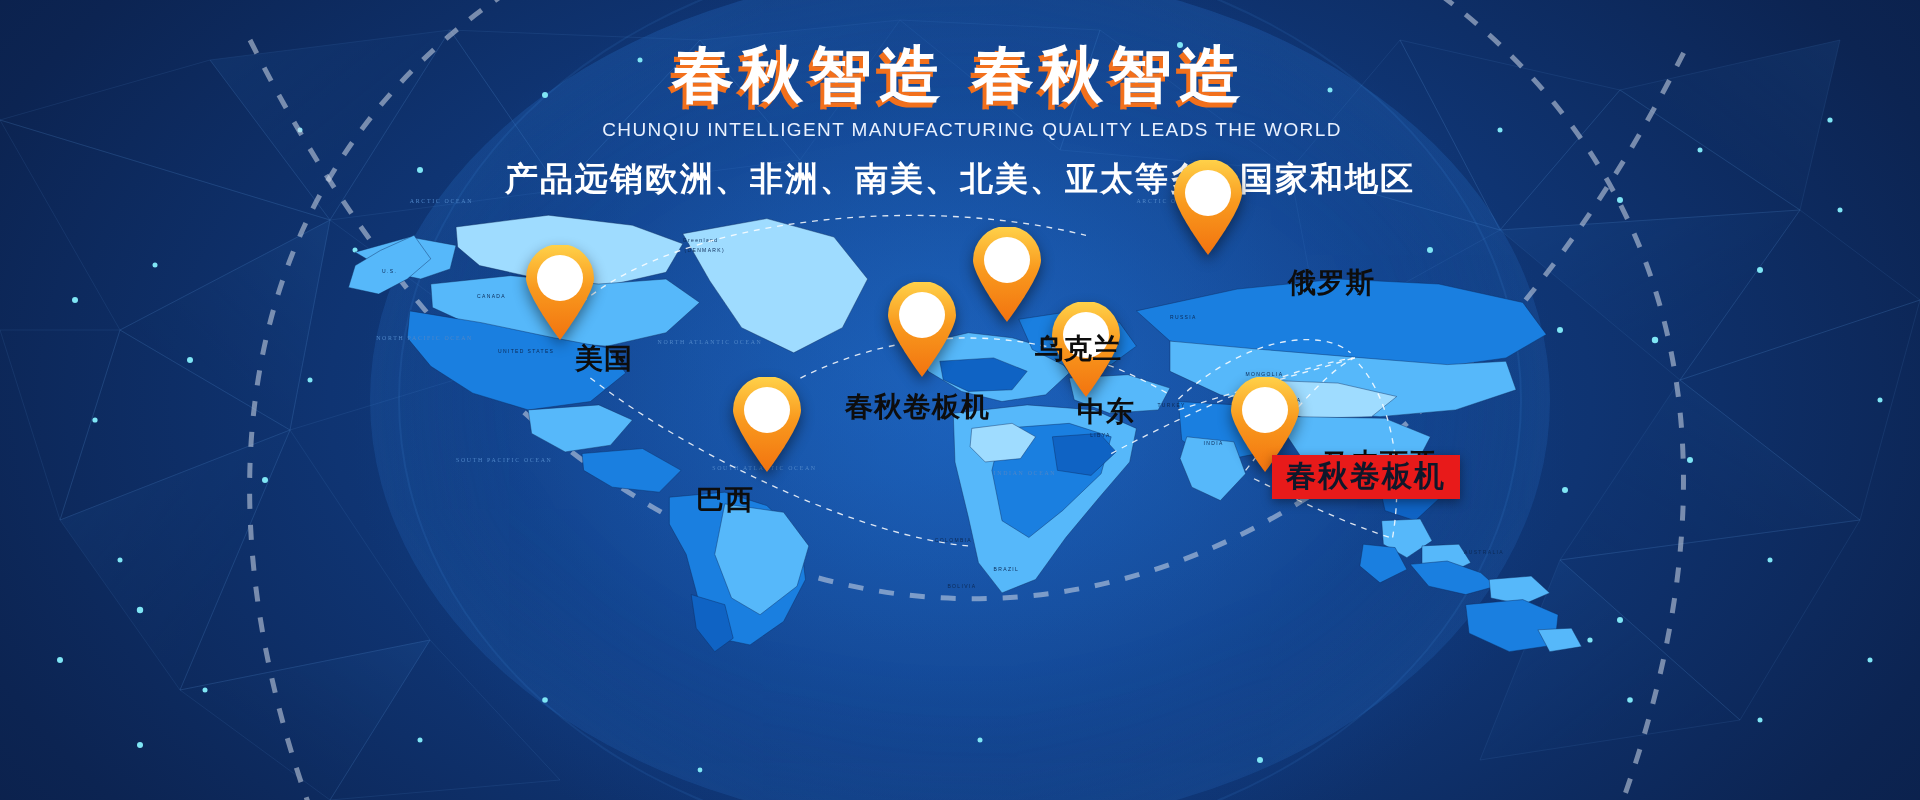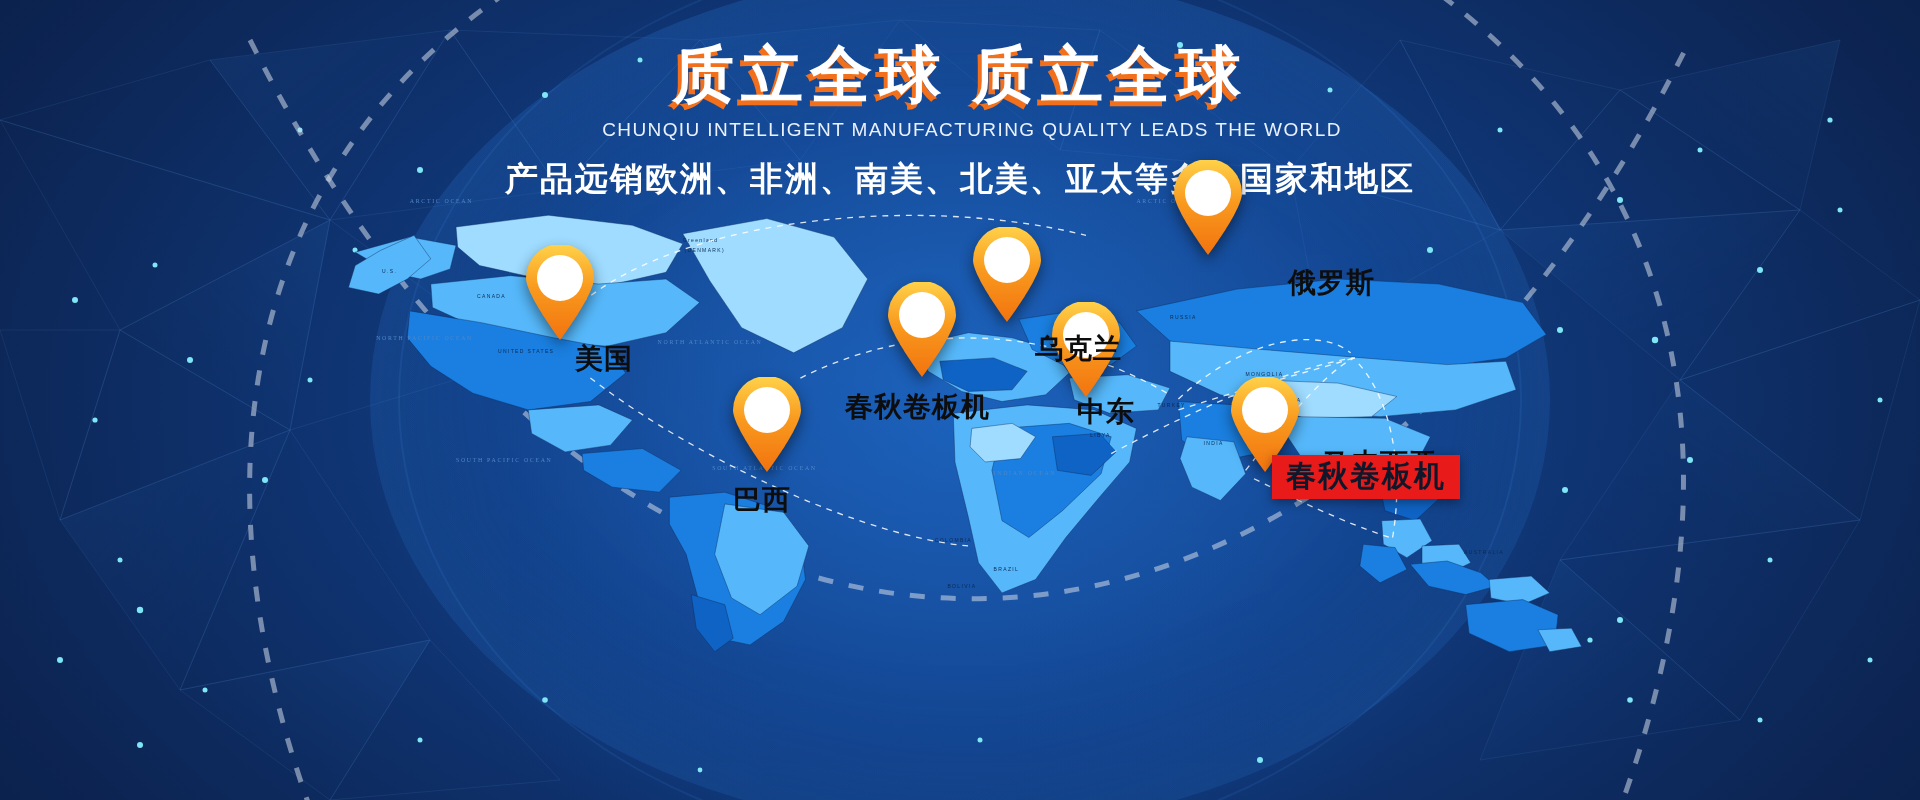--- a/index.html
+++ b/index.html
@@ -168,21 +168,21 @@
       <circle cx="1630" cy="700" r="2.8"></circle>
         <circle cx="95" cy="420" r="2.6"></circle>
         <circle cx="1830" cy="120" r="2.6"></circle>
       <circle cx="1565" cy="490" r="3"></circle>
         <circle cx="1590" cy="640" r="2.6"></circle>
         <circle cx="700" cy="770" r="2.4"></circle>
     </g>
   </svg>
 
   <div class="headline">
-    <div class="title">质立全球 质立全球</div>
+    <div class="title">春秋智造 春秋智造</div>
     <div class="subtitle">CHUNQIU INTELLIGENT MANUFACTURING QUALITY LEADS THE WORLD</div>
     <div class="tagline">产品远销欧洲、非洲、南美、北美、亚太等多个国家和地区</div>
   </div>
 
   <div id="map-wrap">
     <svg viewBox="0 0 1500 560" preserveAspectRatio="none">
 
       <path class="land c" d="M30,80 L95,62 L150,72 L143,100 L108,112 L70,104 Z"></path>
       <path class="land d" d="M150,50 L260,36 L360,48 L420,70 L400,104 L330,120 L250,112 L178,96 L152,74 Z"></path>
       <path class="land c" d="M120,118 L215,108 L320,118 L400,112 L440,140 L400,176 L330,192 L250,186 L170,168 L122,146 Z"></path>
@@ -310,21 +310,21 @@
       </div>
       <div class="pin-label" style="left: 1077px; top: 393px;">中东</div>
       <div class="pin" style="left: 730px; top: 377px;">
         <div class="glyph">
           <svg width="74" height="96" viewBox="0 0 74 96">
             <path d="M37 95 C37 95 71 50 71 33 A34 34 0 1 0 3 33 C3 50 37 95 37 95 Z" fill="url(#pinGrad)"></path>
             <circle cx="37" cy="33" r="23" fill="#ffffff"></circle>
           </svg>
         </div>
       </div>
-      <div class="pin-label" style="left: 733px; top: 481px;">巴西</div>
+      <div class="pin-label" style="left: 696px; top: 481px;">巴西</div>
       <div class="pin" style="left: 1228px; top: 377px;">
         <div class="glyph">
           <svg width="74" height="96" viewBox="0 0 74 96">
             <path d="M37 95 C37 95 71 50 71 33 A34 34 0 1 0 3 33 C3 50 37 95 37 95 Z" fill="url(#pinGrad)"></path>
             <circle cx="37" cy="33" r="23" fill="#ffffff"></circle>
           </svg>
         </div>
       </div>
       <div class="pin-label" style="left: 1322px; top: 445px;">马来西亚</div>
     </div>

